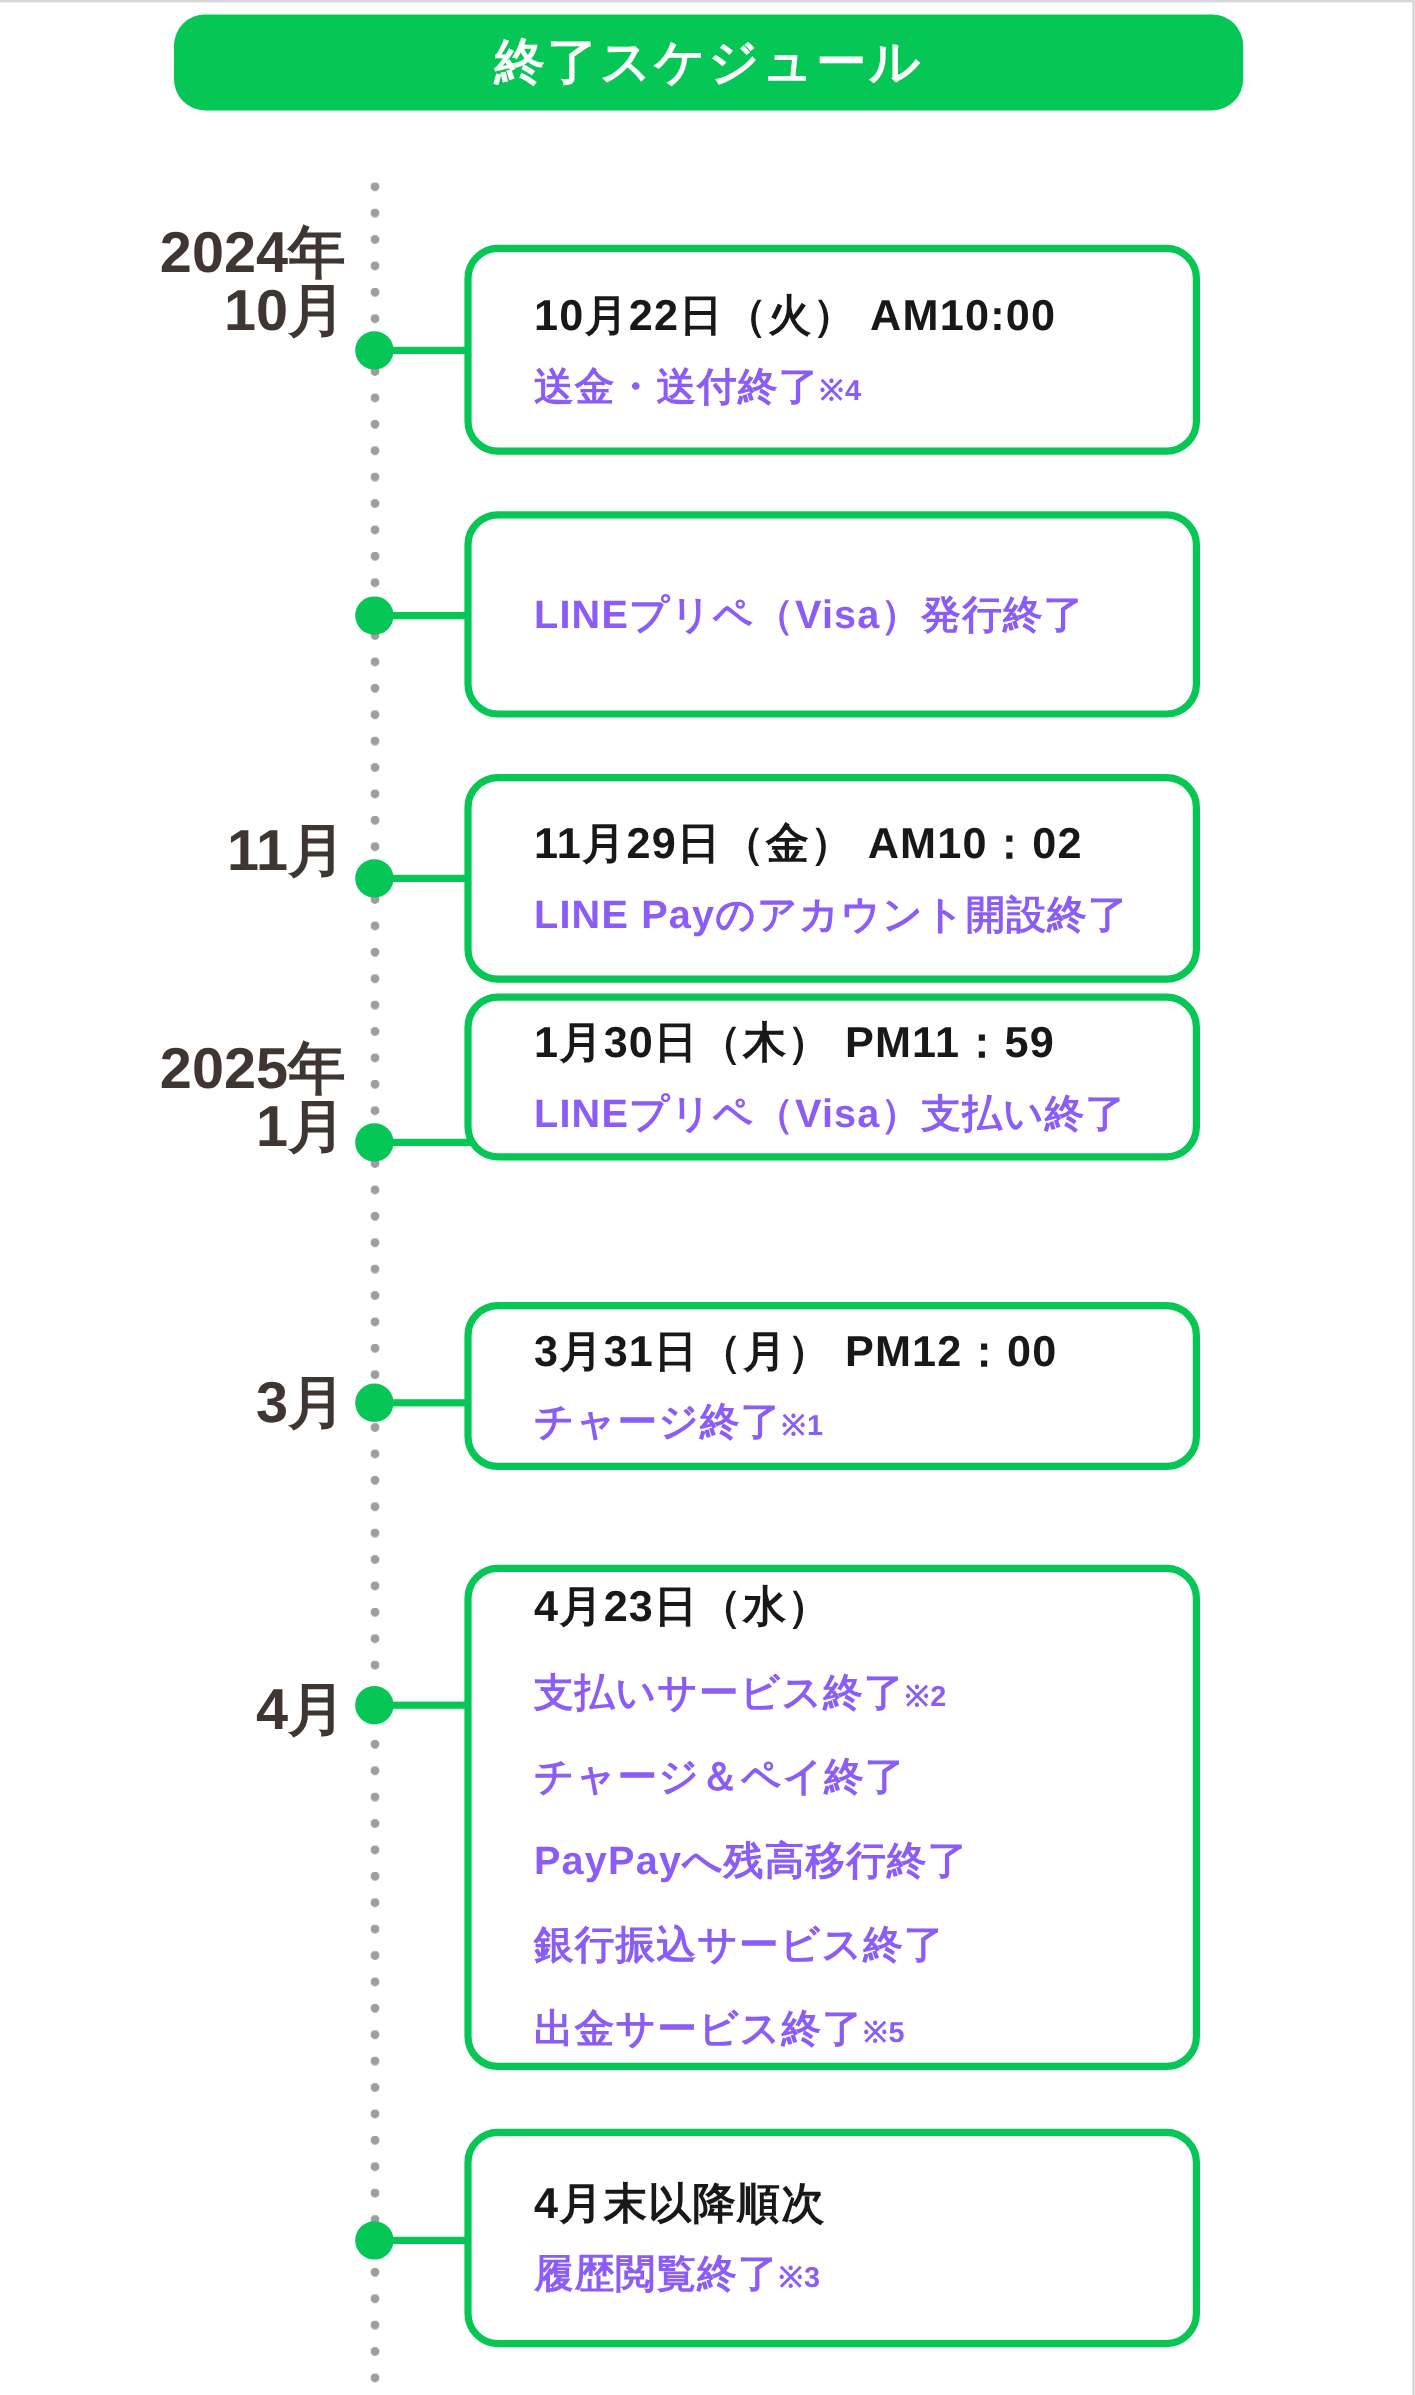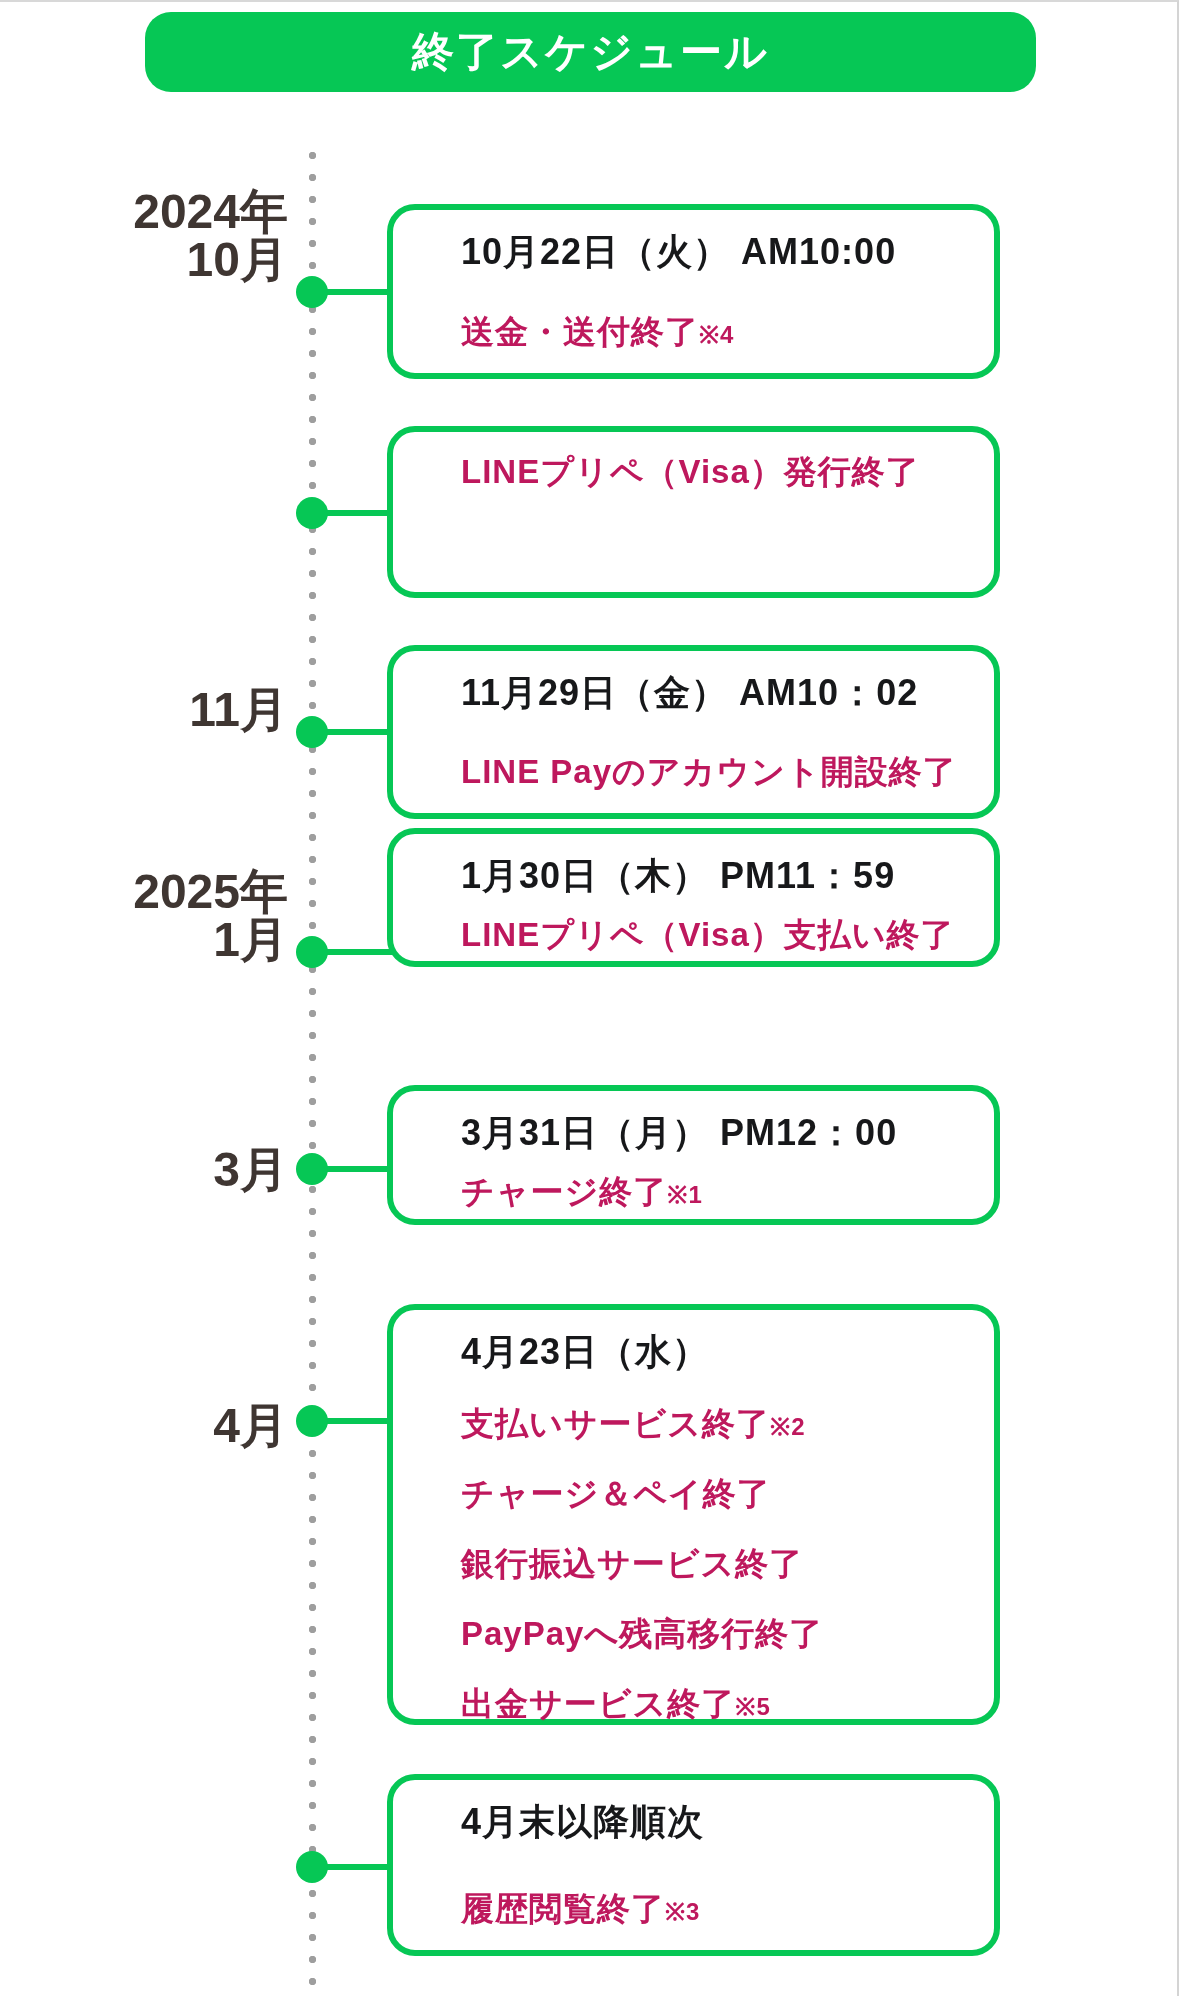--- a/index.html
+++ b/index.html
@@ -35,29 +35,29 @@
     background:#06c755;z-index:3;
   }
   
   .connector{
     position:absolute;left:312px;width:80px;height:6px;background:#06c755;z-index:2;
   }
   
   .card{
     position:absolute;left:387px;width:613px;box-sizing:border-box;
     background:#ffffff;border:6px solid #06c755;border-radius:28px;
-    display:flex;flex-direction:column;justify-content:space-between;
-    padding:18px 30px 18px 68px;gap:12px;z-index:1;
+    display:flex;flex-direction:column;justify-content:center;
+    padding:18px 30px 18px 52px;gap:12px;z-index:1;
   }
   .card.tall{gap:25px;}
   .card .date{
     color:#17181a;font-size:36px;font-weight:800;letter-spacing:1px;white-space:nowrap;
   }
   .card .line{
-    color:#be185d;font-size:33px;font-weight:700;letter-spacing:1px;white-space:nowrap;
+    color:#8b5cf6;font-size:33px;font-weight:700;letter-spacing:1px;white-space:nowrap;
   }
   .note{font-size:24px;font-weight:700;}
 </style>
 </head>
 <body>
 
 <div class="stage">
 
   <div class="header-pill">
     <div class="title">終了スケジュール</div>
@@ -115,22 +115,22 @@
 
   <div class="tl-label" style="top:1400px">
     <div>4月</div>
   </div>
   <div class="connector" style="top:1416px"></div>
   <div class="dot" style="top:1403px"></div>
   <div class="card tall" style="top:1302px;height:421px">
     <div class="date">4月23日（水）</div>
     <div class="line"><span>支払いサービス終了</span><span class="note">※2</span></div>
     <div class="line"><span>チャージ＆ペイ終了</span></div>
+    <div class="line"><span>PayPayへ残高移行終了</span></div>
     <div class="line"><span>銀行振込サービス終了</span></div>
-    <div class="line"><span>PayPayへ残高移行終了</span></div>
     <div class="line"><span>出金サービス終了</span><span class="note">※5</span></div>
   </div>
 
   <div class="connector" style="top:1862px"></div>
   <div class="dot" style="top:1849px"></div>
   <div class="card" style="top:1772px;height:182px">
     <div class="date">4月末以降順次</div>
     <div class="line"><span>履歴閲覧終了</span><span class="note">※3</span></div>
   </div>
 

